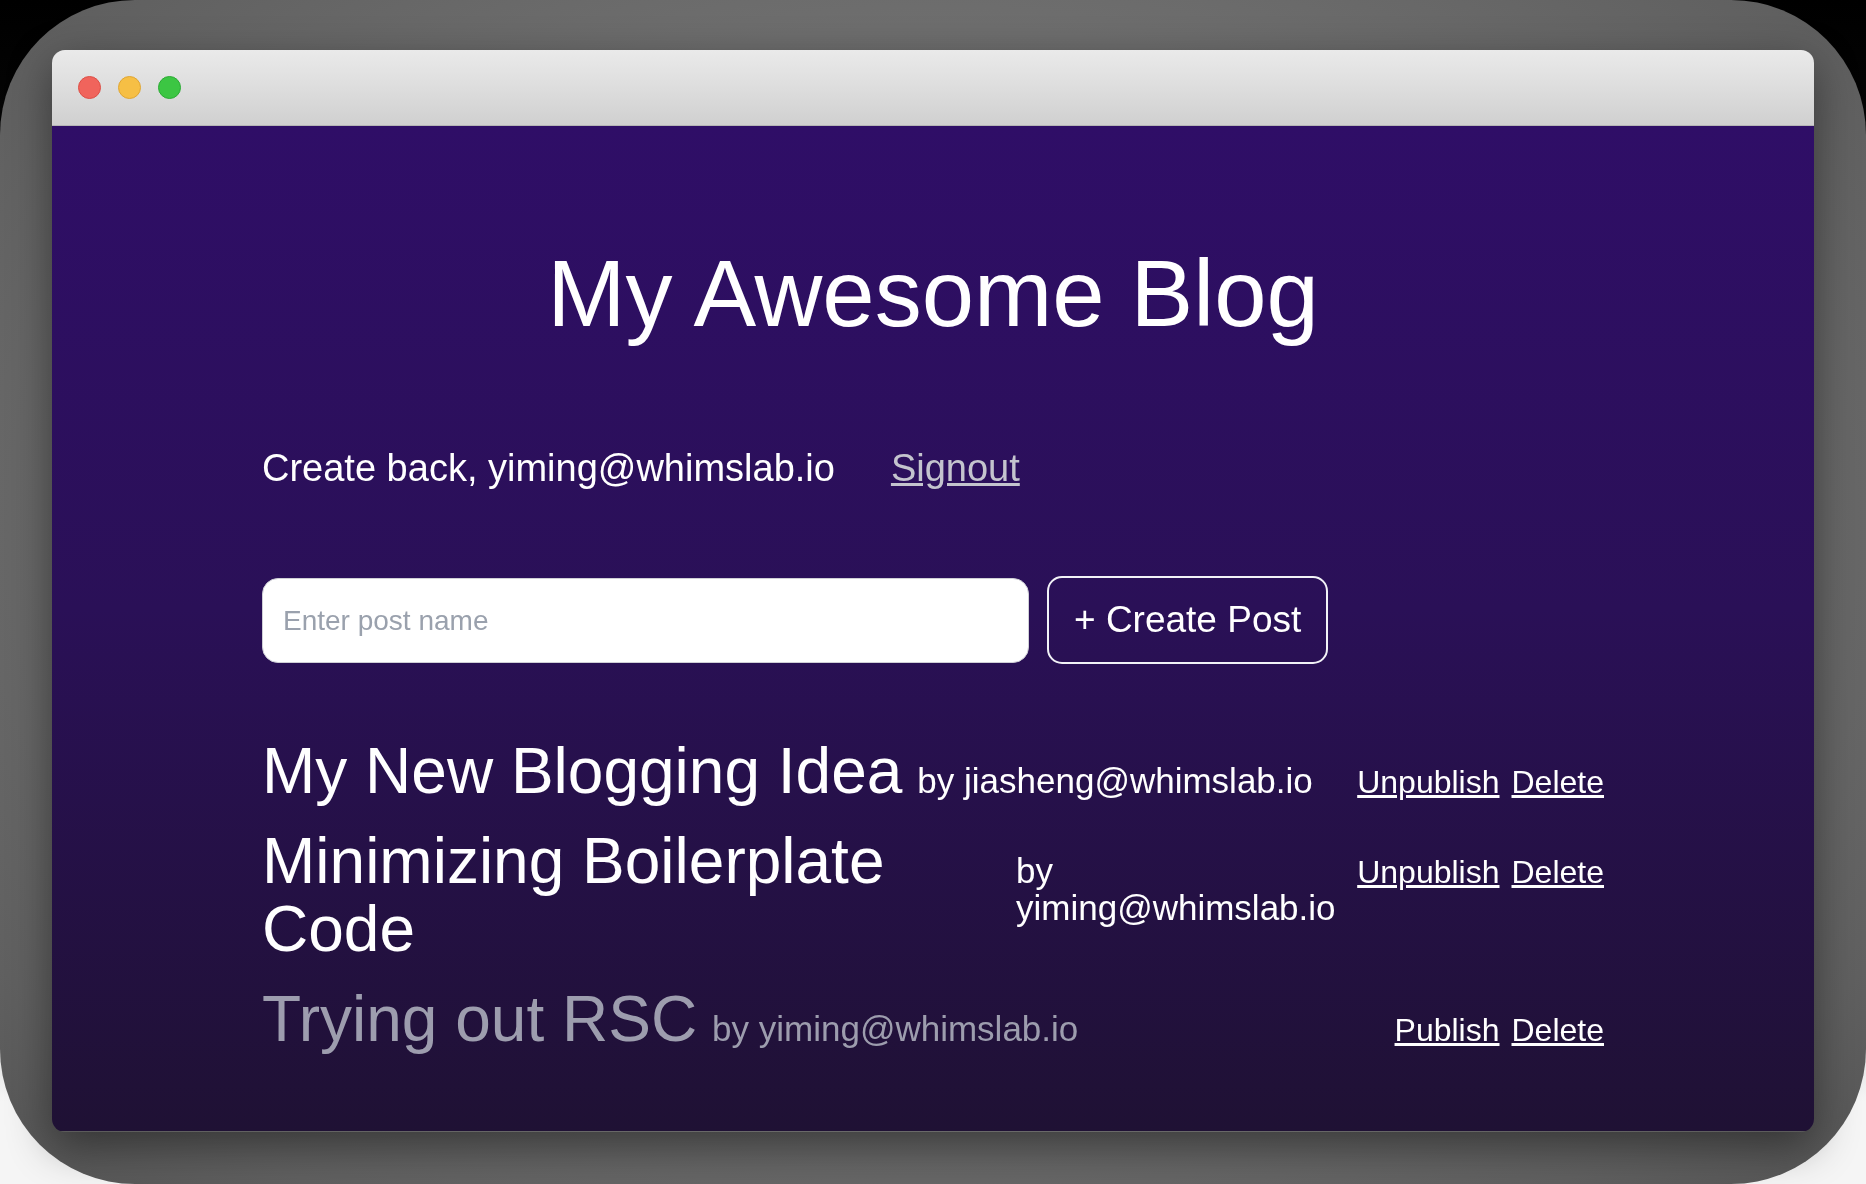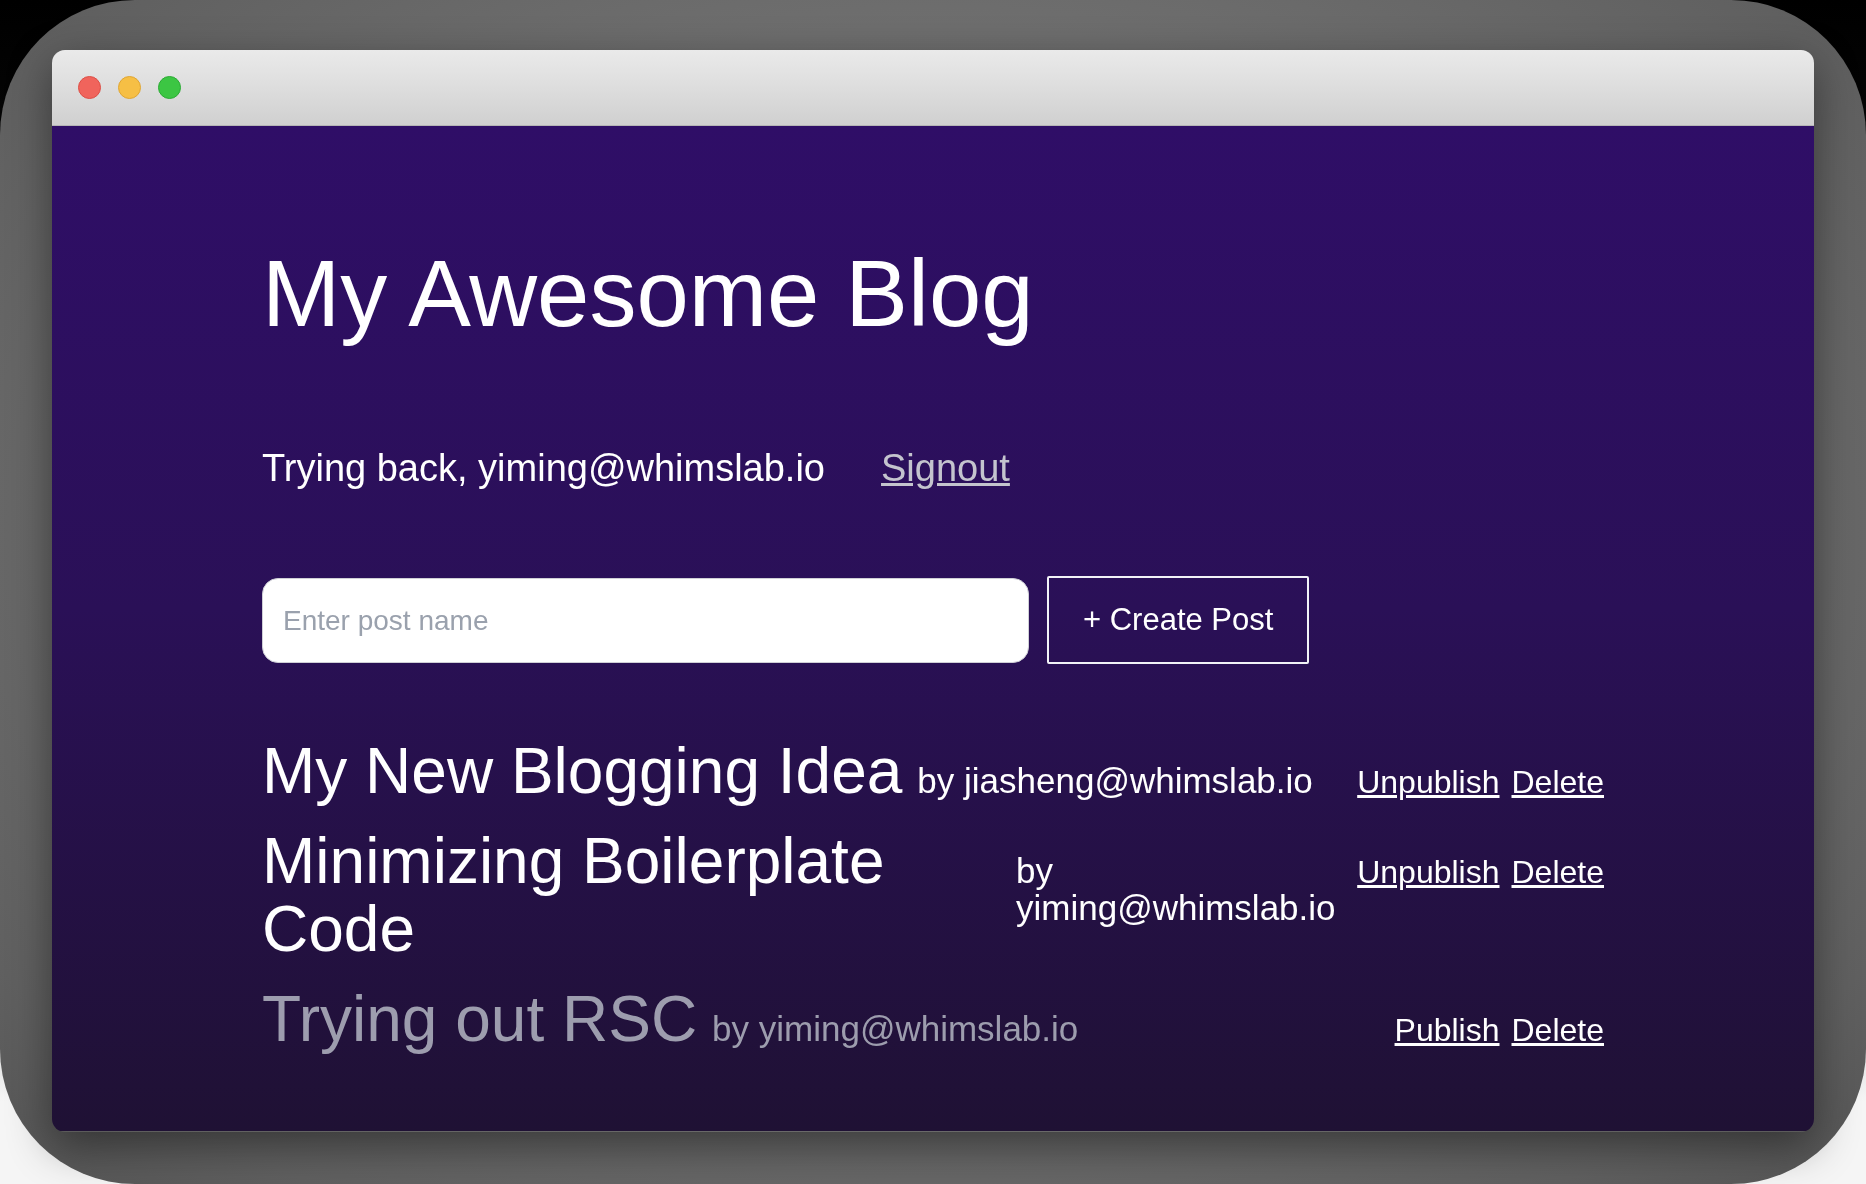--- a/index.html
+++ b/index.html
@@ -57,21 +57,21 @@
     width: 1342px;
     margin: 0 auto;
     padding-top: 116px;
   }
 
   h1.page-title {
     margin: 0;
     font-size: 94px;
     font-weight: 400;
     line-height: 1.1;
-    text-align: left;
+    text-align: center;
     color: #ffffff;
     letter-spacing: 0px;
   }
 
   .userbar {
     margin-top: 102px;
     display: flex;
     align-items: baseline;
     font-size: 38px;
   }
@@ -98,26 +98,26 @@
     font-family: "Liberation Sans", sans-serif;
     color: #333344;
     padding: 0 20px;
     outline: none;
   }
   .post-name-input::placeholder { color: #9aa1ad; }
   .create-btn {
     margin-left: 18px;
     height: 88px;
     margin-top: -2px;
-    padding: 0 34px;
+    padding: 0 25px;
     background: transparent;
     border: 2px solid #f2f2f7;
-    border-radius: 2px;
-    color: #ffffff;
-    font-size: 31px;
+    border-radius: 15px;
+    color: #ffffff;
+    font-size: 37px;
     font-family: "Liberation Sans", sans-serif;
     cursor: pointer;
   }
 
   .posts { margin-top: 74px; }
   .post-row {
     display: flex;
     justify-content: space-between;
     align-items: baseline;
     margin-bottom: 22px;
@@ -148,21 +148,21 @@
         <div class="light zoom"></div>
       </div>
     </div>
 
     <div class="content">
       <div class="container">
 
         <h1 class="page-title">My Awesome Blog</h1>
 
         <div class="userbar">
-          <span class="welcome">Trying back, yiming@whimslab.io</span>
+          <span class="welcome">Create back, yiming@whimslab.io</span>
           <a class="signout-link">Signout</a>
         </div>
 
         <div class="create-row">
           <input class="post-name-input" type="text" placeholder="Enter post name" style="">
           <button class="create-btn">+ Create Post</button>
         </div>
 
         <div class="posts">
 

